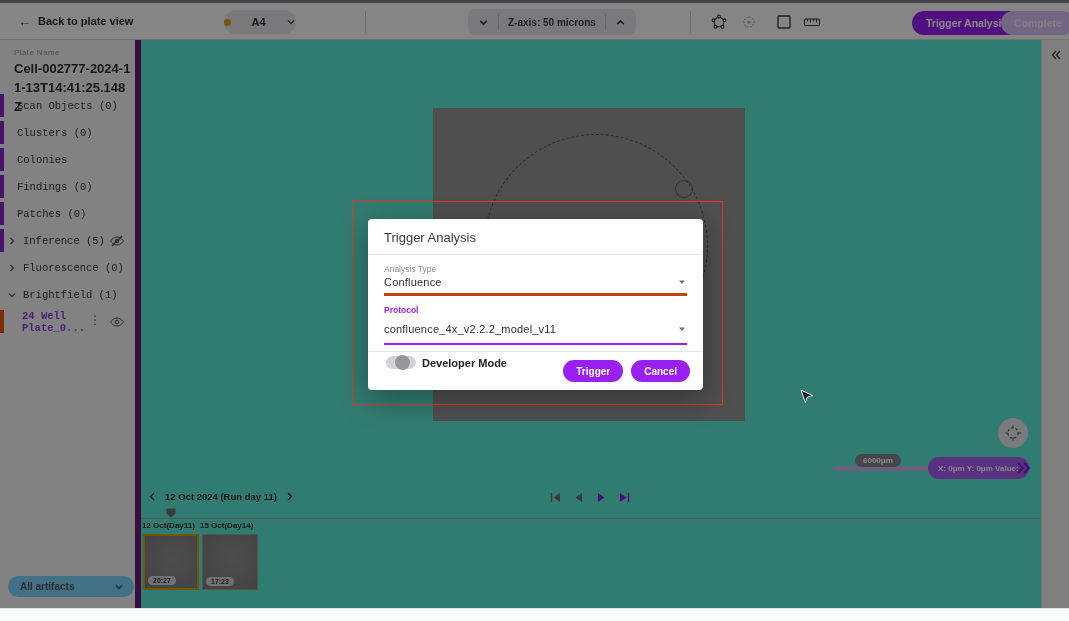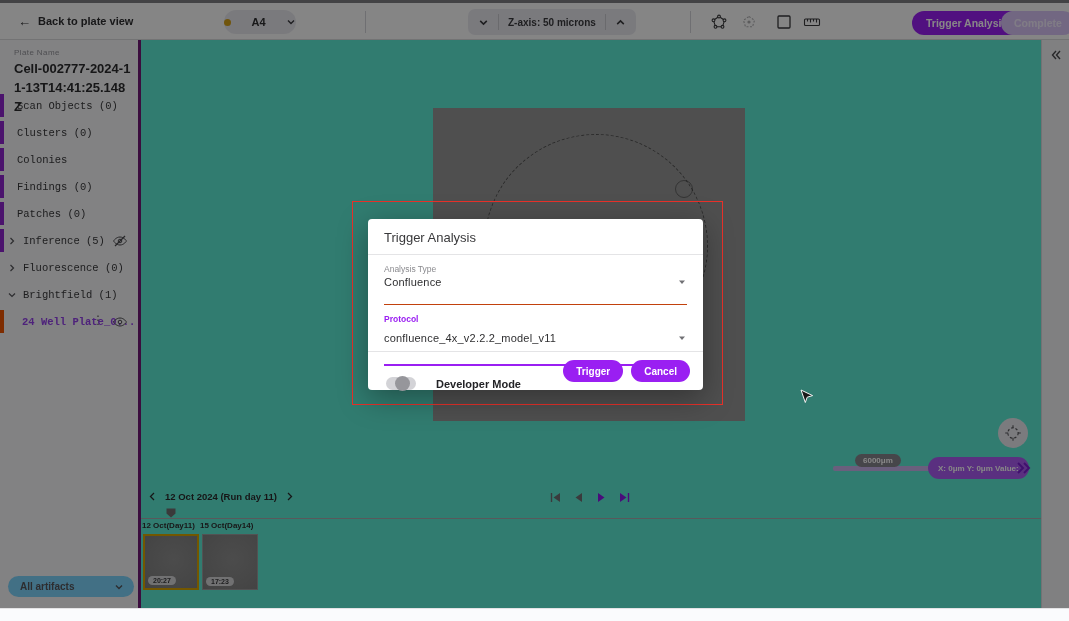--- a/index.html
+++ b/index.html
@@ -18,21 +18,21 @@
   .well-dot { width:7px; height:7px; border-radius:50%; background:var(--well-dot-yellow,#d4a017); }
   .tb-divider { position:absolute; top:8px; width:1px; height:22px; background:#d2d2d8; }
   .zaxis { left:468px; top:6px; height:26px; border-radius:7px; padding:0 10px; gap:9px; font-size:10px; color:#3a3a3e; font-weight:600; }
   .zaxis .sep { width:1px; height:16px; background:#c9c9cf; }
   .tb-icon { position:absolute; top:10px; width:18px; height:18px; cursor:pointer; }
   .tb-icon svg { width:100%; height:100%; }
   .btn { display:flex; align-items:center; justify-content:center; border-radius:13px; font-size:10.5px; font-weight:700; color:#fff; cursor:pointer; border:none; }
   .trigger-analysis-btn { position:absolute; left:912px; top:8px; height:24px; padding:0 14px; background:var(--accent,#9a1ff2); }
   .complete-btn { position:absolute; left:1001px; top:8px; height:24px; padding:0 13px; background:#d8c3f6; color:#f2ebfc; }
   
-  .sidebar { position:absolute; top:40px; left:0; width:141px; bottom:13px; background:#f5f5f7; border-right:3px solid #701a75; }
+  .sidebar { position:absolute; top:40px; left:0; width:141px; bottom:13px; background:#f5f5f7; border-right:6px solid #701a75; }
   .plate-label { position:absolute; top:8px; left:14px; font-size:8px; color:#94949a; letter-spacing:.4px; }
   .plate-value { position:absolute; top:20px; left:14px; width:118px; font-size:13px; font-weight:700; color:#2c2c2e; line-height:1.45; word-break:break-all; }
   .side-rows { position:absolute; top:52px; left:0; right:0; }
   .side-row { position:relative; height:27px; display:flex; align-items:center; padding-left:17px; font-size:10.5px; color:#3a3a3c; cursor:pointer;font-family:Liberation Mono, monospace; }
   .side-row .bar { position:absolute; left:0; top:2px; bottom:2px; width:4px; background:var(--bar-purple,#8e24cf); }
   .side-row .bar.orange { background:var(--bar-orange,#ef5400); }
   .side-row .chev { width:8px; height:8px; margin-right:7px; flex:none; }
   .side-row.group { padding-left:8px; }
   .row-right { position:absolute; right:10px; top:6px; width:16px; height:16px; }
   .row-right svg { width:100%; height:100%; }
@@ -71,25 +71,25 @@
   .roi-rect { position:absolute; left:352px; top:201px; width:371px; height:204px; border:1px solid var(--selection-red,#e8312a); z-index:45; }
   .bottom-strip { position:absolute; left:0; right:0; bottom:0; height:13px; background:#fafbfd; border-top:1px solid #e3e3e5; z-index:60; }
   .cursor { position:absolute; left:800px; top:389px; z-index:55; width:14px; height:20px; }
   
   .modal { position:absolute; left:368px; top:219px; width:335px; height:171px; background:#fff; border-radius:4px; box-shadow:0 8px 30px rgba(0,0,0,.35); z-index:50; }
   .modal-header { padding:11px 16px 9px; border-bottom:1px solid #e4e4e6; font-size:13px; color:#39393b; }
   .modal-body { padding:9px 16px 0; }
   .field { margin-bottom:9px; }
   .field .flabel { font-size:8.5px; color:#8a8a8e; margin-bottom:2px; }
   .field.protocol .flabel { color:var(--accent,#9a1ff2); font-weight:700; }
-  .field .frow { display:flex; align-items:center; padding-bottom:16px; border-bottom:1px solid #c2410c; cursor:pointer; }
-  .field.protocol .frow { border-bottom:2px solid var(--accent,#9a1ff2); padding-bottom:20px;margin-top:8px; }
+  .field .frow { display:flex; align-items:center; padding-bottom:5px; border-bottom:3px solid #c2410c; cursor:pointer; }
+  .field.protocol .frow { border-bottom:2px solid var(--accent,#9a1ff2); padding-bottom:8px;margin-top:8px; }
   .field .fvalue { flex:1; font-size:11px; color:#2f2f31; letter-spacing:.2px; }
   .caret { width:10px; height:10px; }
-  .toggle-row { display:flex; align-items:center; gap:20px; margin:11px 0 0 2px; }
+  .toggle-row { display:flex; align-items:center; gap:6px; margin:11px 0 0 2px; }
   .switch { width:30px; height:13px; background:#d3d3d7; border-radius:7px; position:relative; cursor:pointer; }
   .switch .knob { position:absolute; left:9px; top:-1px; width:15px; height:15px; border-radius:8px; background:#96969b; }
   .toggle-label { font-size:11px; font-weight:600; color:#232326; }
   .modal-footer { position:absolute; left:0; right:0; bottom:0; border-top:1px solid #e4e4e6; padding:8px 13px; display:flex; justify-content:flex-end; gap:8px; }
   .modal-footer .btn { height:22px; padding:0 13px; background:var(--accent,#9a1ff2); font-size:10px; }
   svg { display:block; }
 </style>
 </head>
 <body>
 

